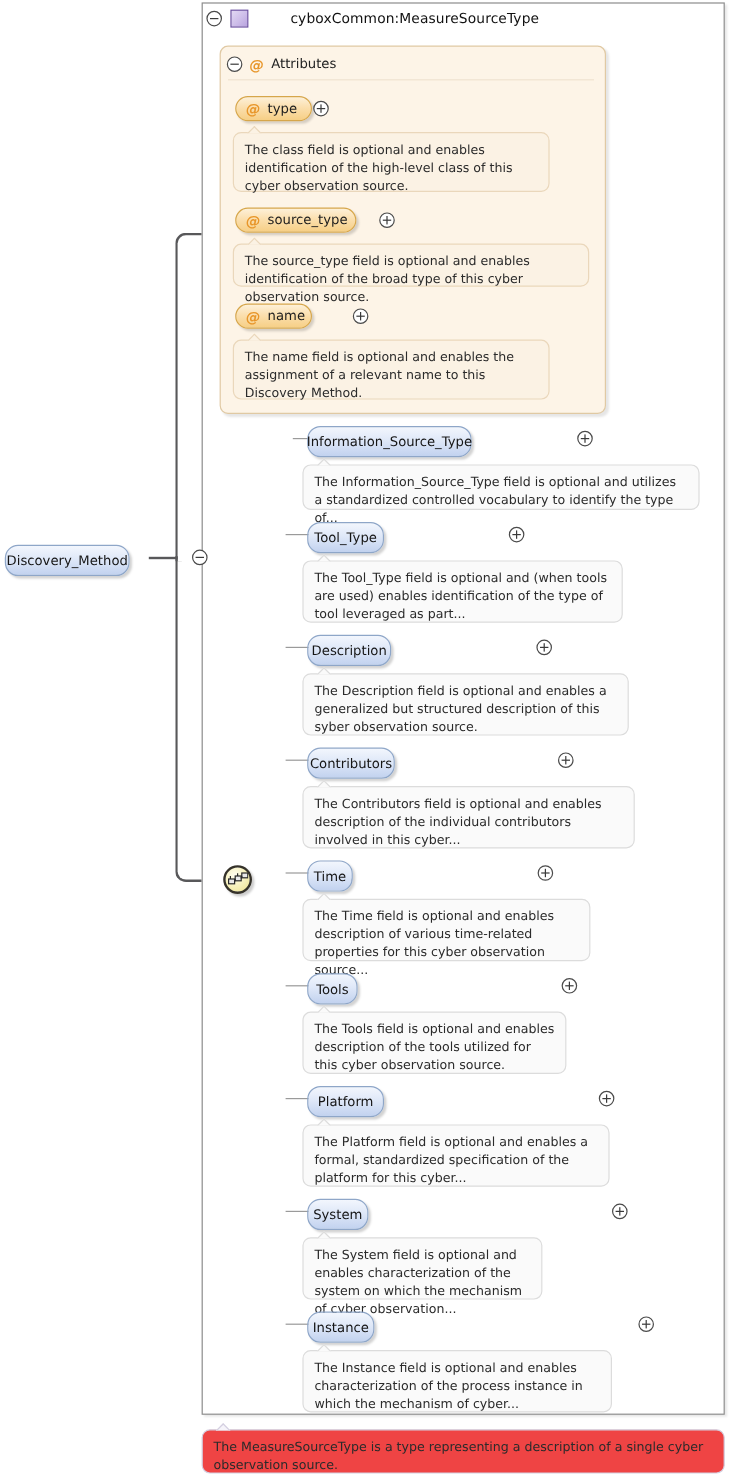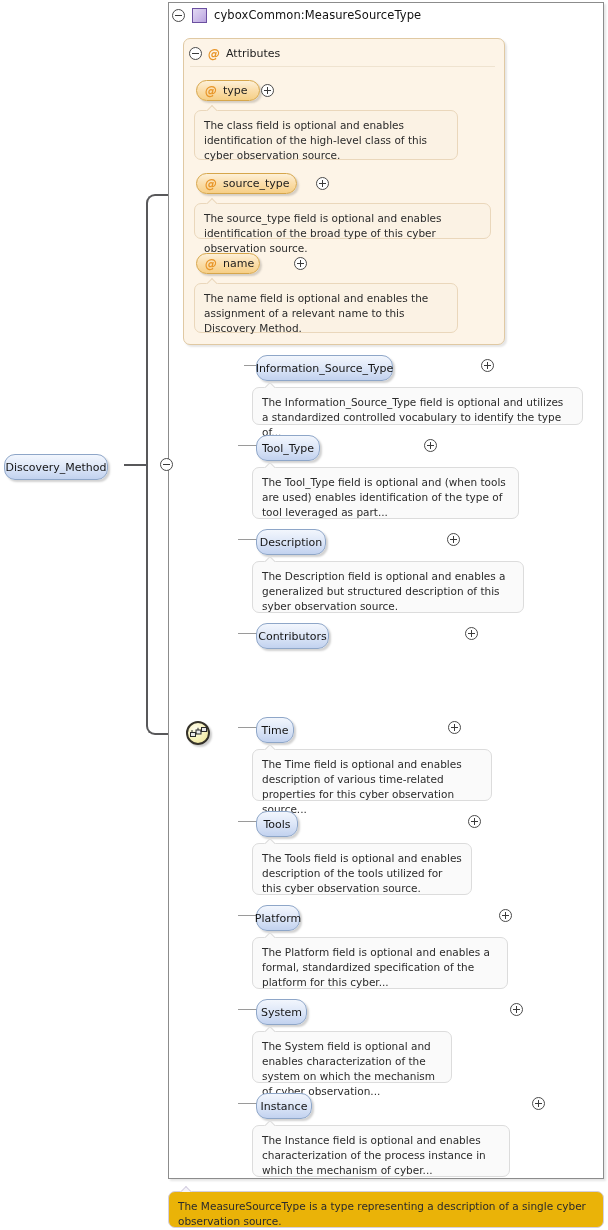--- a/index.html
+++ b/index.html
@@ -51,20 +51,21 @@
     left: 172px; top: 6px;
     height: 18px;
     display: flex;
     align-items: center;
     gap: 7px;
   }
   #type-title {
     font-size: 11.5px;
     color: #111;
     letter-spacing: 0.1px;
+    margin-left: 28px;
   }
   .type-swatch {
     width: 13px; height: 13px;
     background: linear-gradient(135deg,#e2d9f3 0%, #cdbde9 55%, #b9a3de 100%);
     border: 1px solid #6b4fa0;
     display: inline-block;
   }
 
   
   .toggle {
@@ -171,21 +172,21 @@
   }
   .doc.attr-doc {
     background: #fbf2e4;
     border: 1px solid #ead7bb;
   }
   .doc.elem-doc {
     background: #fafafa;
     border: 1px solid #dcdcdc;
   }
   .doc.type-doc {
-    background: #eab308;
+    background: #ef4444;
     border: 1px solid #d4cfe0;
   }
   
   .doc .nub {
     position: absolute;
     top: -6px; left: 11px;
     width: 12px; height: 6px;
     overflow: hidden;
   }
   .doc .nub::after {
@@ -334,20 +335,24 @@
   <span class="toggle plus abs" style="left:331px; top:533px;"></span>
   <div class="doc elem-doc" style="left:252px; top:561px; width:272px; height:52px;">
     <span class="nub"></span>
     <span>The Description field is optional and enables a generalized but structured description of this syber observation source.</span>
   </div>
 
   
   <div class="line-h abs" style="left:238px; top:633px; width:20px; background:#9a9a9a;"></div>
   <div class="elem-pill" style="left:256px; top:623px; width:73px;">Contributors</div>
   <span class="toggle plus abs" style="left:333px; top:627px;"></span>
+  <div class="doc elem-doc" style="left:252px; top:655px; width:277px; height:52px;">
+    <span class="nub"></span>
+    <span>The Contributors field is optional and enables description of the individual contributors involved in this cyber...</span>
+  </div>
 
   
   <div class="line-h abs" style="left:238px; top:727px; width:20px; background:#9a9a9a;"></div>
   <div class="elem-pill" style="left:256px; top:717px; width:38px;">Time</div>
   <span class="toggle plus abs" style="left:299px; top:721px;"></span>
   <div class="doc elem-doc" style="left:252px; top:749px; width:240px; height:52px;">
     <span class="nub"></span>
     <span>The Time field is optional and enables description of various time-related properties for this cyber observation source...</span>
   </div>
 
@@ -355,21 +360,21 @@
   <div class="line-h abs" style="left:238px; top:821px; width:20px; background:#9a9a9a;"></div>
   <div class="elem-pill" style="left:256px; top:811px; width:42px;">Tools</div>
   <span class="toggle plus abs" style="left:303px; top:815px;"></span>
   <div class="doc elem-doc" style="left:252px; top:843px; width:220px; height:52px;">
     <span class="nub"></span>
     <span>The Tools field is optional and enables description of the tools utilized for this cyber observation source.</span>
   </div>
 
   
   <div class="line-h abs" style="left:238px; top:915px; width:20px; background:#9a9a9a;"></div>
-  <div class="elem-pill" style="left:256px; top:905px; width:44px;">Platform</div>
+  <div class="elem-pill" style="left:256px; top:905px; width:64px;">Platform</div>
   <span class="toggle plus abs" style="left:317px; top:909px;"></span>
   <div class="doc elem-doc" style="left:252px; top:937px; width:256px; height:52px;">
     <span class="nub"></span>
     <span>The Platform field is optional and enables a formal, standardized specification of the platform for this cyber...</span>
   </div>
 
   
   <div class="line-h abs" style="left:238px; top:1009px; width:20px; background:#9a9a9a;"></div>
   <div class="elem-pill" style="left:256px; top:999px; width:51px;">System</div>
   <span class="toggle plus abs" style="left:312px; top:1003px;"></span>

